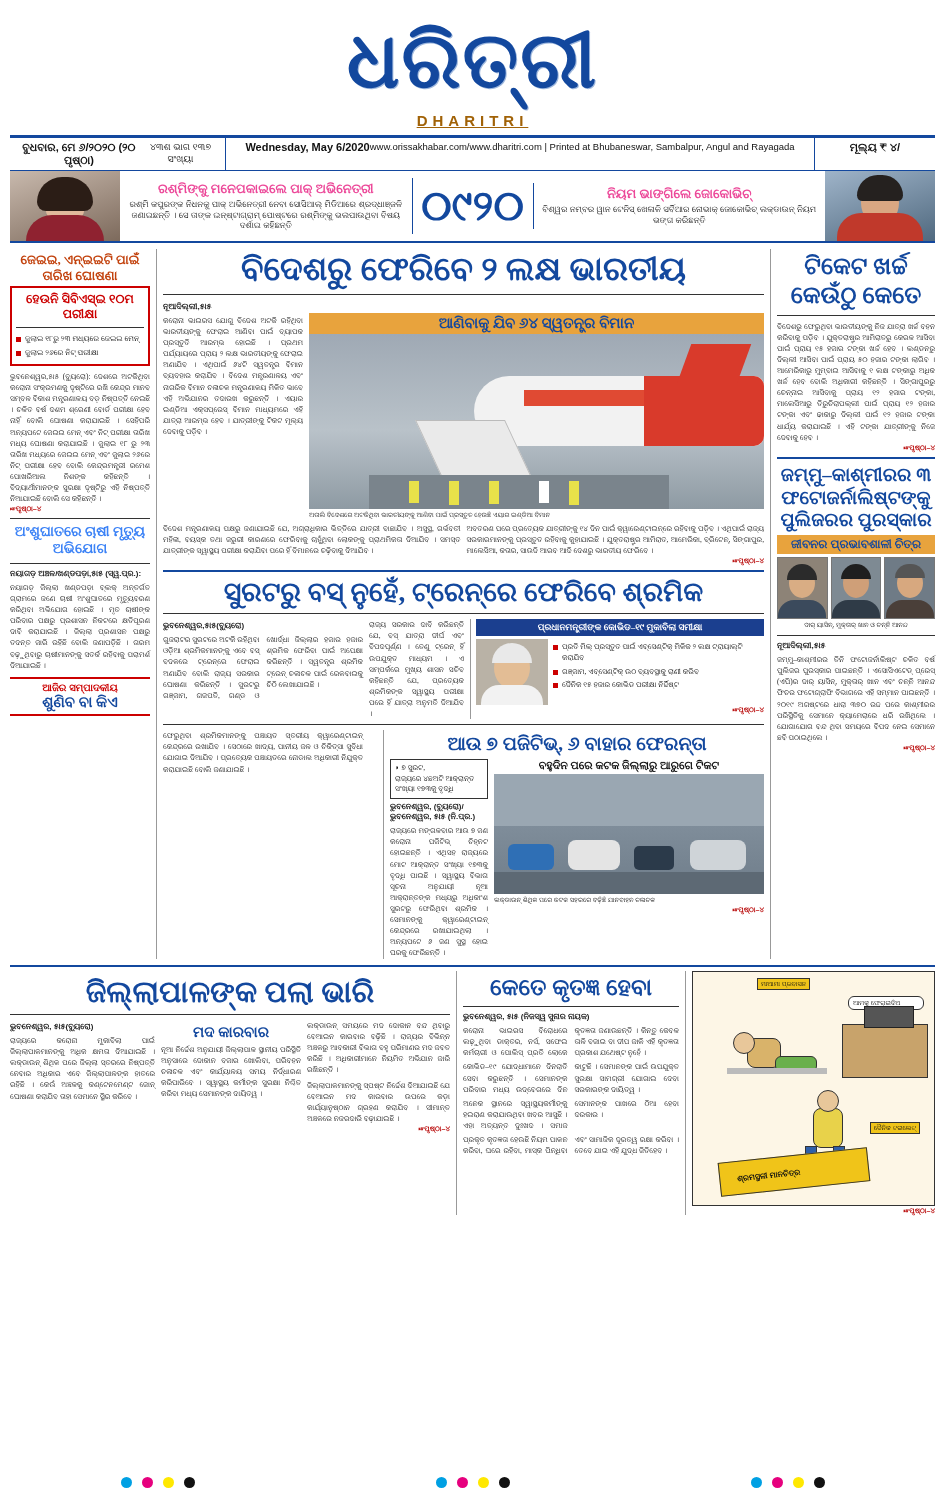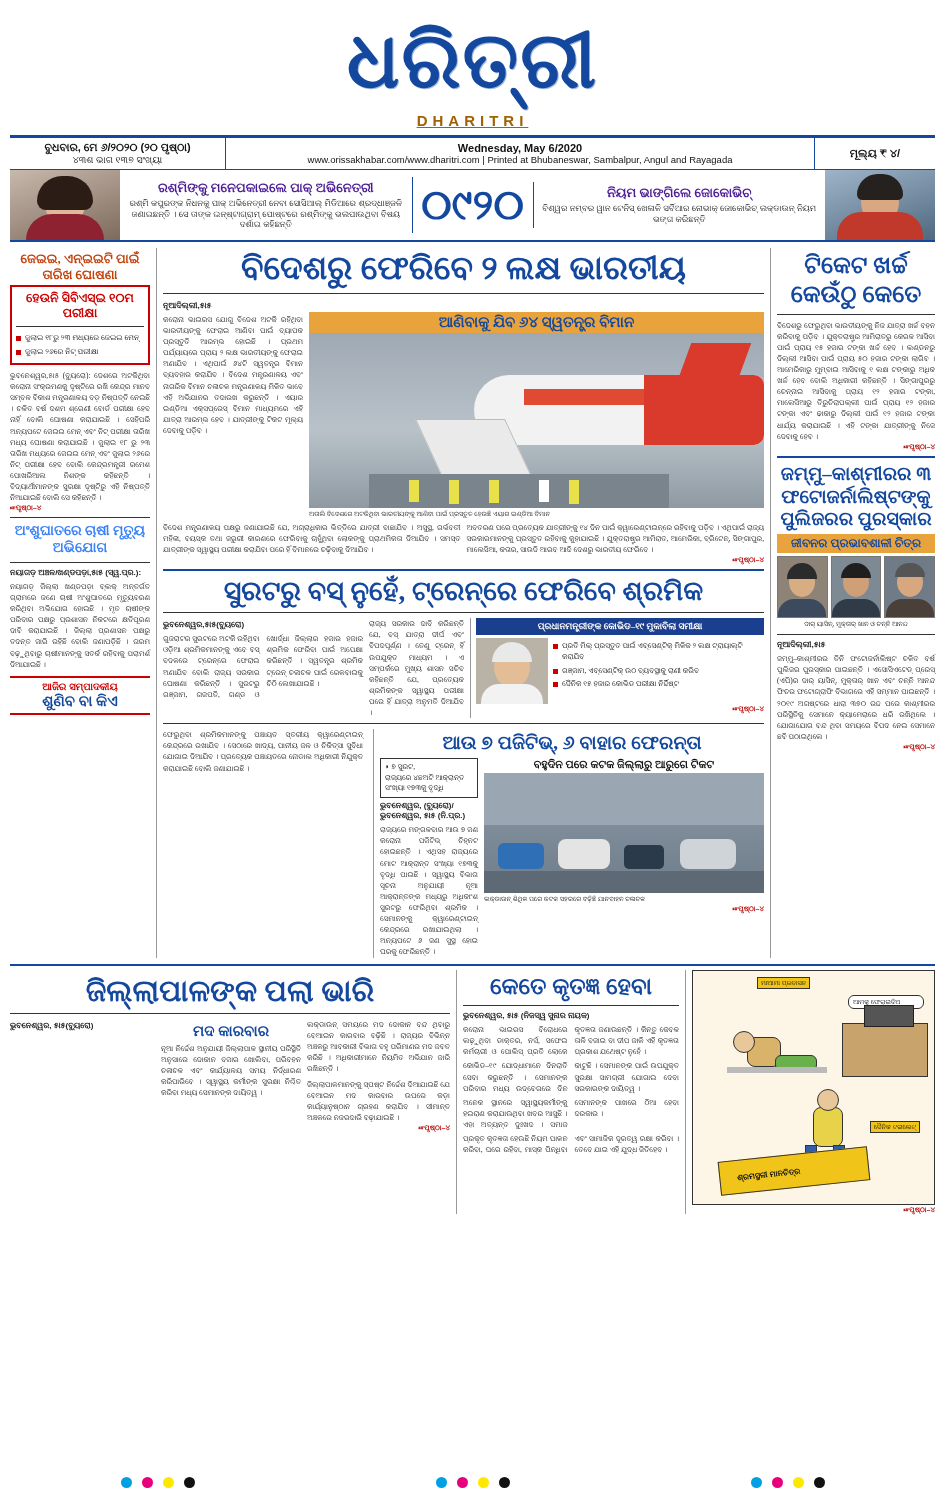--- a/index.html
+++ b/index.html
@@ -22,37 +22,37 @@
     text-shadow: 1px 1px 0 #9fb8dd;
   }
   .logo-latin {
     font-size:15px; font-weight:bold; letter-spacing:5px; color:#a16207;
     margin-top:12px;
     text-decoration:underline;
   }
   .rule-thick { border-top:3px solid #13489e; margin-top:6px; }
 
   .infobar { display:flex; align-items:stretch; font-size:10px; border-bottom:1px solid #13489e; }
-  .infobar .cell { padding:3px 6px; display:flex; flex-direction:column; justify-content:center; }
+  .infobar .cell { padding:3px 6px; display:flex; flex-direction:row; justify-content:center; }
   .infobar .mid { flex:1; text-align:center; border-left:1px solid #13489e; border-right:1px solid #13489e;}
   .infobar .left { width:215px; text-align:center; }
   .infobar .right { width:120px; text-align:center; }
   .infobar .l1 { font-weight:bold; font-size:11px; }
   .infobar .l2 { font-size:9.5px; }
 
   
   .topbanner { display:flex; height:72px; border-bottom:2px solid #13489e; }
   .portrait { width:110px; position:relative; overflow:hidden; }
   .portrait.left { background: linear-gradient(160deg,#c8b9ad,#7d6a5c); }
   .portrait.right { background: linear-gradient(160deg,#9fb4c9,#50697f); }
   .banner-mid { flex:1; display:flex; align-items:center; }
   .banner-col { flex:1; padding:3px 6px; text-align:center; }
   .banner-col.l { border-right:1px solid #13489e; }
   .banner-col.r { border-left:1px solid #13489e; }
-  .banner-head { color:#4c1d95; font-weight:bold; font-size:13px; font-family:"Liberation Serif",serif; }
+  .banner-head { color:#ec4899; font-weight:bold; font-size:13px; font-family:"Liberation Serif",serif; }
   .banner-sub { font-size:8.5px; line-height:1.25; color:#222; margin-top:2px; }
   .bignum { width:120px; display:flex; align-items:center; justify-content:center;
     font-size:42px; font-weight:bold; color:#13489e; font-family:"Liberation Serif",serif;text-align:right; }
 
   
   .content { display:flex; gap:6px; margin-top:6px; }
   .col-left { width:140px; }
   .col-center { flex:1; }
   .col-right { width:158px; }
 
@@ -255,21 +255,21 @@
               <div>ଗଞ୍ଜାମ, ଏବ୍‌ସେଣ୍ଟିକ୍ ଉଠ ବ୍ୟବସ୍ଥାକୁ ରାଣୀ କରିବ</div>
               <div>ଦୈନିକ ୧୫ ହଜାର କୋଭିଡ ପରୀକ୍ଷା ନିର୍ଦ୍ଦିଷ୍ଟ</div>
             </div>
           </div>
           <div class="jump" style="text-align:right;">☞ପୃଷ୍ଠା–୪</div>
         </div>
       </div>
 
       <div class="hr-dark"></div>
 
-      <div style="display:flex;gap:10px;">
+      <div style="display:flex;gap:20px;">
         <div style="width:200px;" class="body-text">ଫେରୁଥିବା ଶ୍ରମିକମାନଙ୍କୁ ପଞ୍ଚାୟତ ସ୍ତରୀୟ କ୍ୱାରେଣ୍ଟାଇନ୍ କେନ୍ଦ୍ରରେ ରଖାଯିବ । ସେଠାରେ ଖାଦ୍ୟ, ପାନୀୟ ଜଳ ଓ ଚିକିତ୍ସା ସୁବିଧା ଯୋଗାଇ ଦିଆଯିବ । ପ୍ରତ୍ୟେକ ପଞ୍ଚାୟତରେ ନୋଡାଲ ଅଧିକାରୀ ନିଯୁକ୍ତ କରାଯାଇଛି ବୋଲି ଜଣାଯାଇଛି ।</div>
         <div style="flex:1;border-left:1px solid #999;padding-left:6px;">
           <h3 class="sub">ଆଉ ୭ ପଜିଟିଭ୍, ୬ ବାହାର ଫେରନ୍ତା</h3>
           <div style="display:flex;gap:6px;">
             <div style="width:98px;">
               <div class="mini-stat">
                 <div>◗ ୭ ସୁରଟ,</div>
                 <div>ରାଜ୍ୟରେ ୪ଛଅଟି ଆକ୍ରାନ୍ତ ସଂଖ୍ୟା ୧୭୩କୁ ବୃଦ୍ଧି</div>
               </div>
               <div class="byline" style="margin-top:3px;">ଭୁବନେଶ୍ୱର, (ବ୍ୟୁରୋ)/ଭୁବନେଶ୍ୱର, ୫ା୫ (ନି.ପ୍ର.)</div>
@@ -330,20 +330,21 @@
   </div>
 
   <div style="display:flex;gap:6px;margin-top:6px;border-top:2px solid #13489e;padding-top:4px;">
 
     <div style="width:440px;">
       <h2 class="sec" style="font-size:30px;">ଜିଲ୍ଲାପାଳଙ୍କ ପଲା ଭାରି</h2>
       <div class="hr-dark"></div>
       <div style="display:flex;gap:6px;">
         <div style="width:145px;">
           <div class="byline">ଭୁବନେଶ୍ୱର, ୫ା୫(ବ୍ୟୁରୋ)</div>
+          <div class="body-text">ରାଜ୍ୟରେ କରୋନା ମୁକାବିଲା ପାଇଁ ଜିଲ୍ଲାପାଳମାନଙ୍କୁ ଅଧିକ କ୍ଷମତା ଦିଆଯାଇଛି । ଲକ୍‌ଡାଉନ୍ ଶିଥିଳ ପରେ ଜିଲ୍ଲା ସ୍ତରରେ ନିଷ୍ପତ୍ତି ନେବାର ଅଧିକାର ଏବେ ଜିଲ୍ଲାପାଳଙ୍କ ହାତରେ ରହିଛି । କେଉଁ ଅଞ୍ଚଳକୁ କଣ୍ଟେନମେଣ୍ଟ ଜୋନ୍ ଘୋଷଣା କରାଯିବ ତାହା ସେମାନେ ସ୍ଥିର କରିବେ ।</div>
         </div>
         <div style="width:140px;">
           <h4 class="small" style="color:#13489e;font-size:15px;">ମଦ କାରବାର</h4>
           <div class="body-text">ନୂଆ ନିର୍ଦ୍ଦେଶ ଅନୁଯାୟୀ ଜିଲ୍ଲାପାଳ ସ୍ଥାନୀୟ ପରିସ୍ଥିତି ଅନୁସାରେ ଦୋକାନ ବଜାର ଖୋଲିବା, ପରିବହନ ଚଳାଚଳ ଏବଂ କାର୍ଯ୍ୟାଳୟ ସମୟ ନିର୍ଦ୍ଧାରଣ କରିପାରିବେ । ସ୍ୱାସ୍ଥ୍ୟ କର୍ମୀଙ୍କ ସୁରକ୍ଷା ନିଶ୍ଚିତ କରିବା ମଧ୍ୟ ସେମାନଙ୍କ ଦାୟିତ୍ୱ ।</div>
         </div>
         <div style="flex:1;">
           <div class="body-text">ଲକ୍‌ଡାଉନ୍ ସମୟରେ ମଦ ଦୋକାନ ବନ୍ଦ ଥିବାରୁ ବେଆଇନ କାରବାର ବଢ଼ିଛି । ରାଜ୍ୟର ବିଭିନ୍ନ ଅଞ୍ଚଳରୁ ଆବକାରୀ ବିଭାଗ ବହୁ ପରିମାଣର ମଦ ଜବତ କରିଛି । ଅଧିକାରୀମାନେ ନିୟମିତ ଅଭିଯାନ ଜାରି ରଖିଛନ୍ତି ।</div>
           <div class="body-text" style="margin-top:4px;">ଜିଲ୍ଲାପାଳମାନଙ୍କୁ ସ୍ପଷ୍ଟ ନିର୍ଦ୍ଦେଶ ଦିଆଯାଇଛି ଯେ ବେଆଇନ ମଦ କାରବାର ଉପରେ କଡ଼ା କାର୍ଯ୍ୟାନୁଷ୍ଠାନ ଗ୍ରହଣ କରାଯିବ । ସୀମାନ୍ତ ଅଞ୍ଚଳରେ ନଜରଦାରି ବଢ଼ାଯାଇଛି ।</div>
           <div class="jump" style="text-align:right;">☞ପୃଷ୍ଠା–୪</div>
         </div>

